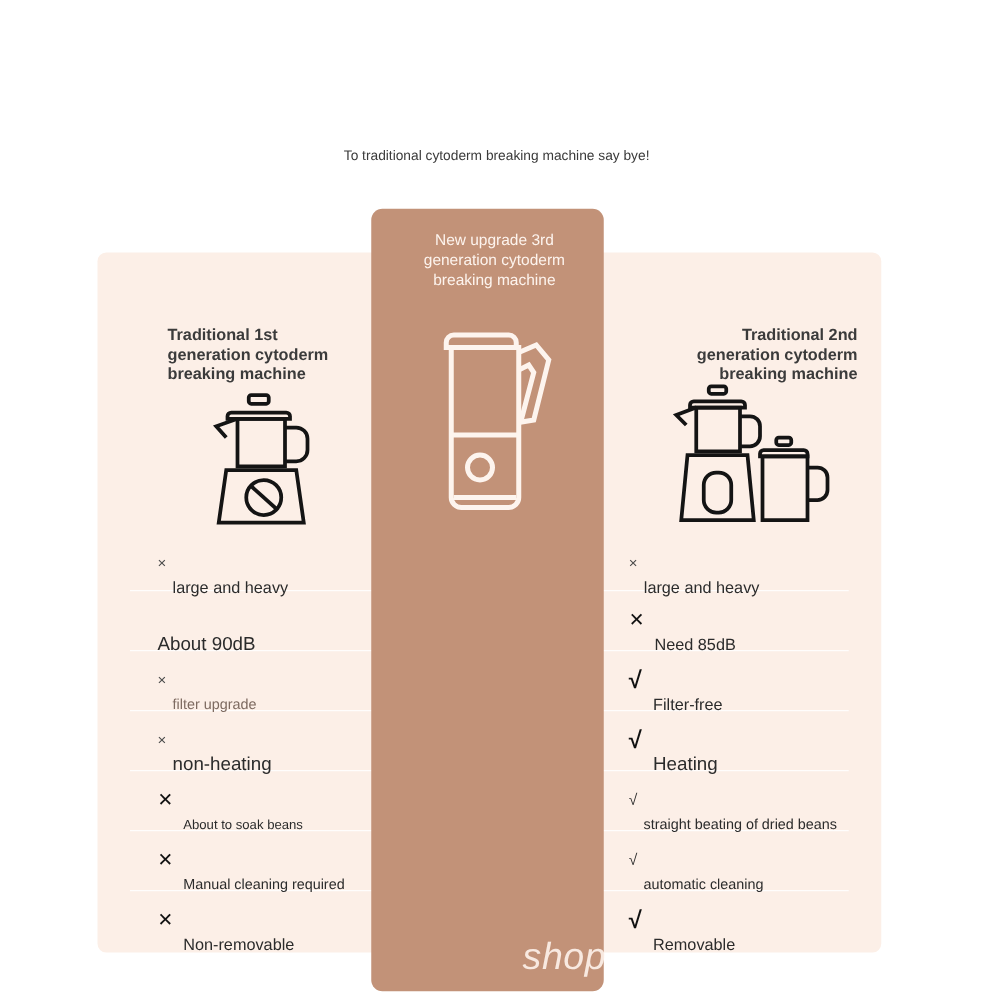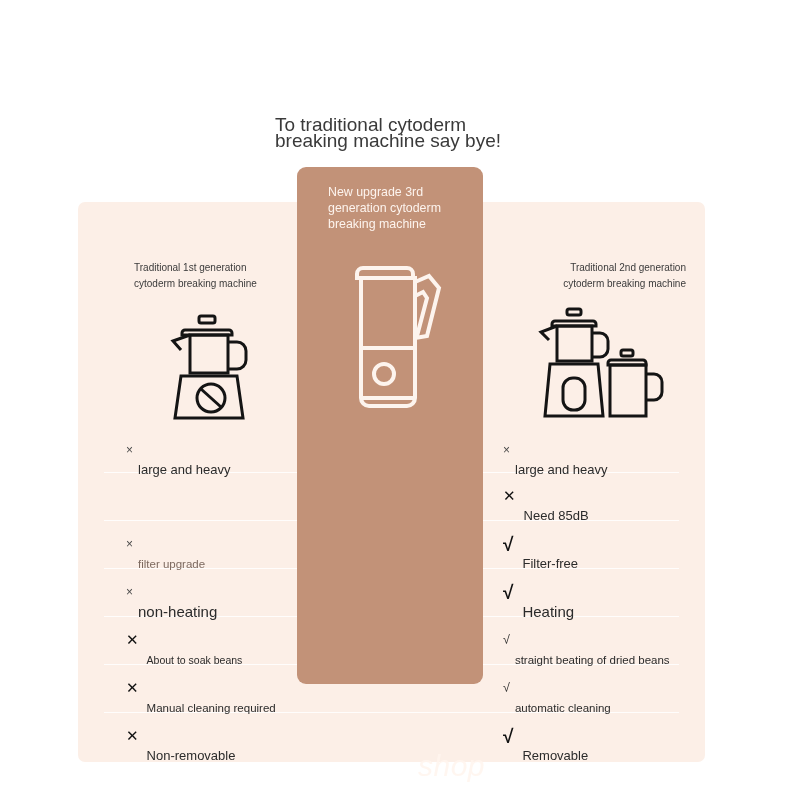--- a/index.html
+++ b/index.html
@@ -10,46 +10,46 @@
   }
   .stage{position:absolute;inset:0;}
 
   
   .headline{
     position:absolute;left:218px;top:16px;width:380px;
     font-size:19.5px;line-height:26px;color:#1d1d1d;letter-spacing:.1px;
   }
   .subhead{
     position:absolute;left:275px;top:117px;width:250px;
-    font-size:19px;line-height:16px;color:#3a3a3a;
+    font-size:11px;line-height:16px;color:#3a3a3a;
   }
 
   
   .panel{
     position:absolute;left:78px;top:202px;width:627px;height:560px;
     background:#fcefe7;border-radius:7px;
   }
   .panel-inner{position:absolute;inset:0;}
 
   
   .col-head{
-    position:absolute;font-size:10px;line-height:15.5px;color:#3b3b3b;width:150px;
+    position:absolute;font-size:13px;line-height:15.5px;color:#3b3b3b;width:150px;font-weight:bold;
   }
   .col-head.left{left:56px;top:58px;}
   .col-head.right{left:458px;top:58px;text-align:right;}
 
   
   .illus{position:absolute;}
   .illus.left{left:63px;top:108px;width:140px;height:115px;}
   .illus.right{left:455px;top:104px;width:150px;height:120px;}
 
   
   .center-col{
-    position:absolute;left:297px;top:167px;width:186px;height:517px;
-    background:#c29278;border-radius:9px;overflow:hidden;
+    position:absolute;left:297px;top:167px;width:186px;height:626px;
+    background:#c29278;border-radius:9px;overflow:hidden;text-align:center;
   }
   .center-head{
     position:absolute;left:31px;top:17px;width:135px;
     font-size:12.4px;line-height:16px;color:#fdf4ee;
   }
   .center-illus{position:absolute;left:40px;top:85px;width:120px;height:175px;}
 
   
   .rows{position:absolute;left:0;top:0;width:100%;height:100%;}
   .row{
@@ -150,20 +150,23 @@
             <span class="mark x-thin">×</span>
             <span class="txt s-md">large and heavy</span>
           </div>
           <div class="cell right">
             <span class="mark x-thin">×</span>
             <span class="txt s-md">large and heavy</span>
           </div>
         </div>
 
         <div class="row" style="top:270px;height:48px;">
+          <div class="cell left">
+            <span class="txt s-lg">About 90dB</span>
+          </div>
           <div class="cell right">
             <span class="mark x-bold">✕</span>
             <span class="txt s-md">Need 85dB</span>
           </div>
         </div>
 
         <div class="row" style="top:318px;height:48px;">
           <div class="cell left">
             <span class="mark x-thin">×</span>
             <span class="txt faint s-sm">filter upgrade</span>

